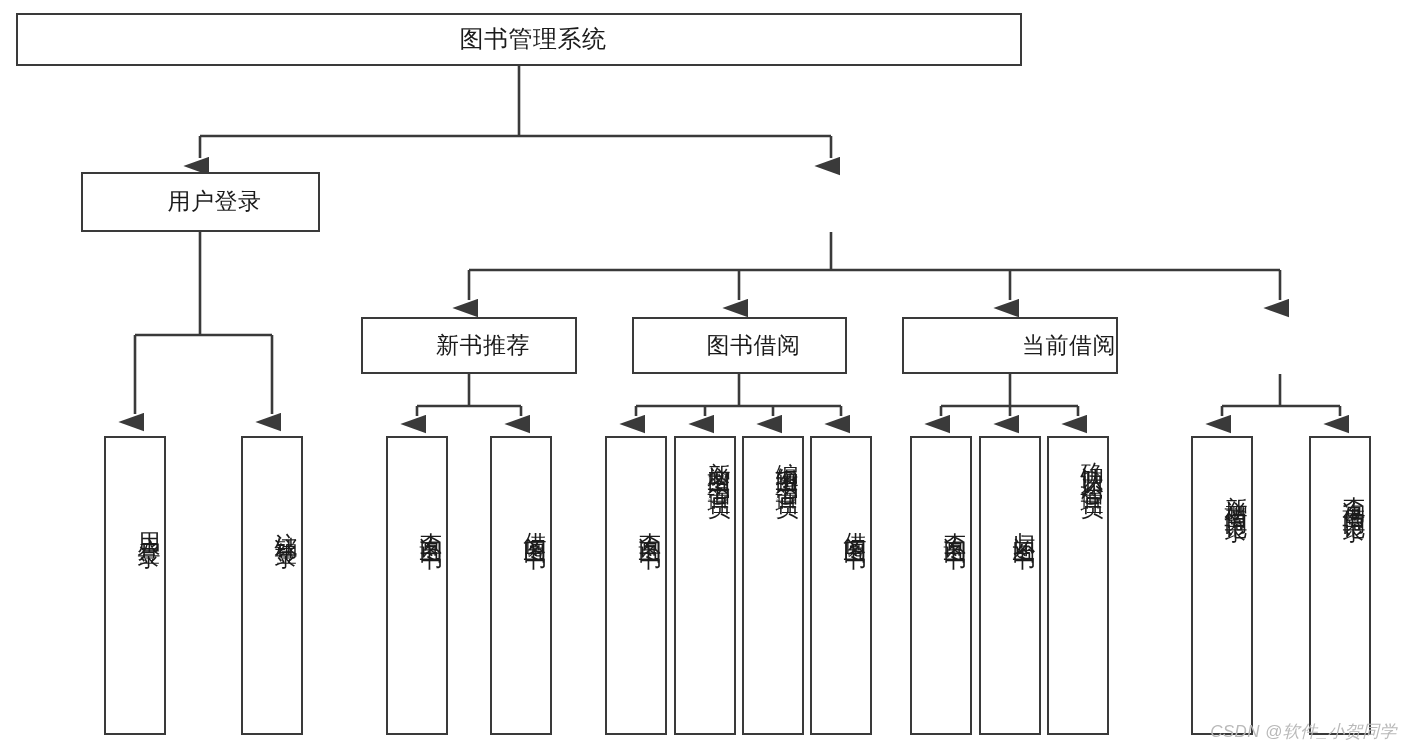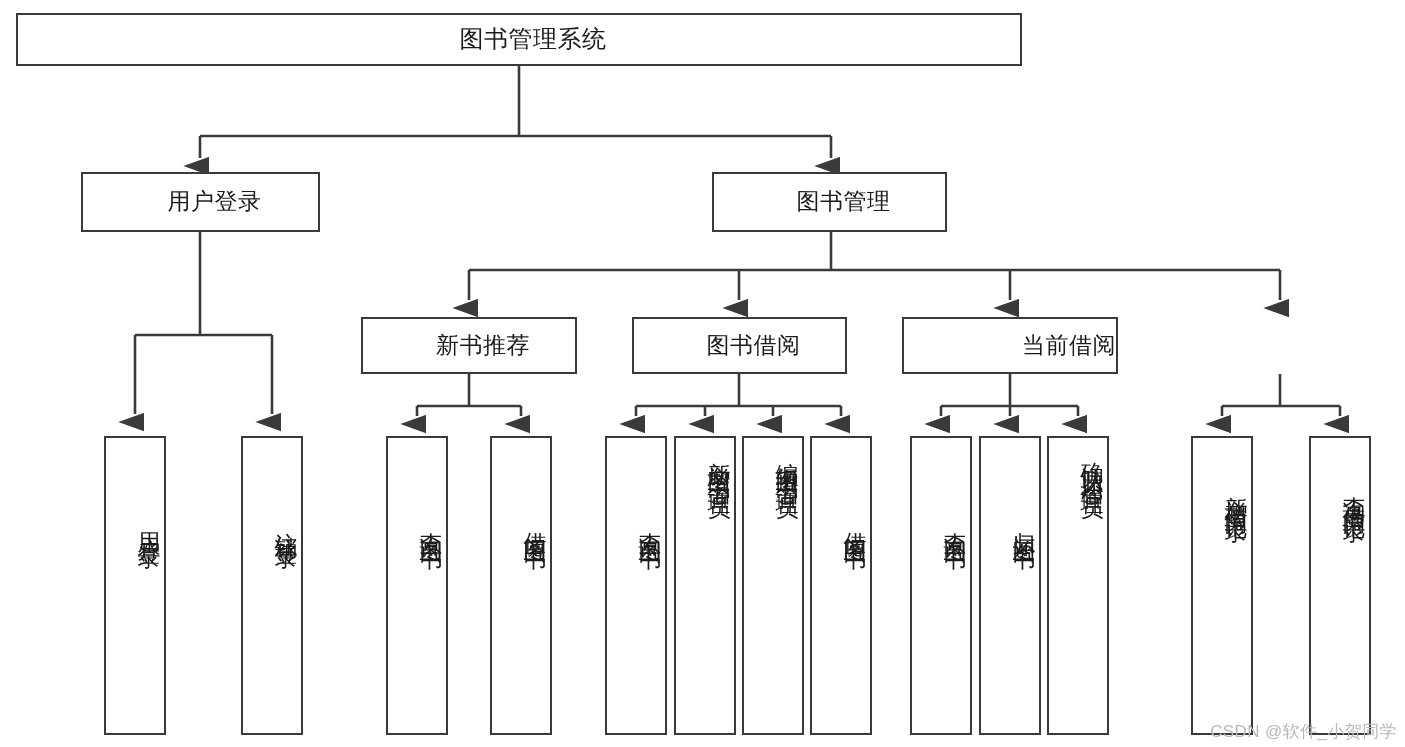--- a/index.html
+++ b/index.html
@@ -61,20 +61,21 @@
   }
   .watermark{
     position:absolute;
     right:8px;
     bottom:4px;
     font-size:17px;
     color:#b9b9b9;
     white-space:nowrap;
     font-family:"Liberation Sans","DejaVu Sans",sans-serif;
     letter-spacing:0.4px;
+    font-style:italic;
   }
 </style>
 </head>
 <body>
 
 <div id="canvas">
 
   <svg class="edges" viewBox="0 0 1405 747" xmlns="http://www.w3.org/2000/svg">
     <defs>
       <marker id="arrow" markerWidth="10" markerHeight="10" refX="0.5" refY="3.6" orient="auto" markerUnits="strokeWidth">
@@ -128,23 +129,20 @@
     </g>
   </svg>
 
   <div class="node horiz root" style="left:16px; top:13px; width:1006px; height:53px;">
     <span class="label">图书管理系统</span>
   </div>
 
   <div class="node horiz" style="left:81px; top:172px; width:239px; height:60px;">
     <span class="label">用户登录</span>
   </div>
-  <div class="node horiz" style="left:712px; top:172px; width:235px; height:60px;">
-    <span class="label">图书管理</span>
-  </div>
 
   <div class="node horiz" style="left:632px; top:317px; width:215px; height:57px;">
     <span class="label">图书借阅</span>
   </div>
   <div class="node horiz" style="left:361px; top:317px; width:216px; height:57px;">
     <span class="label">新书推荐</span>
   </div>
   <div class="node horiz" style="left:902px; top:317px; width:216px; height:57px;justify-content:flex-end;">
     <span class="label">当前借阅</span>
   </div>

